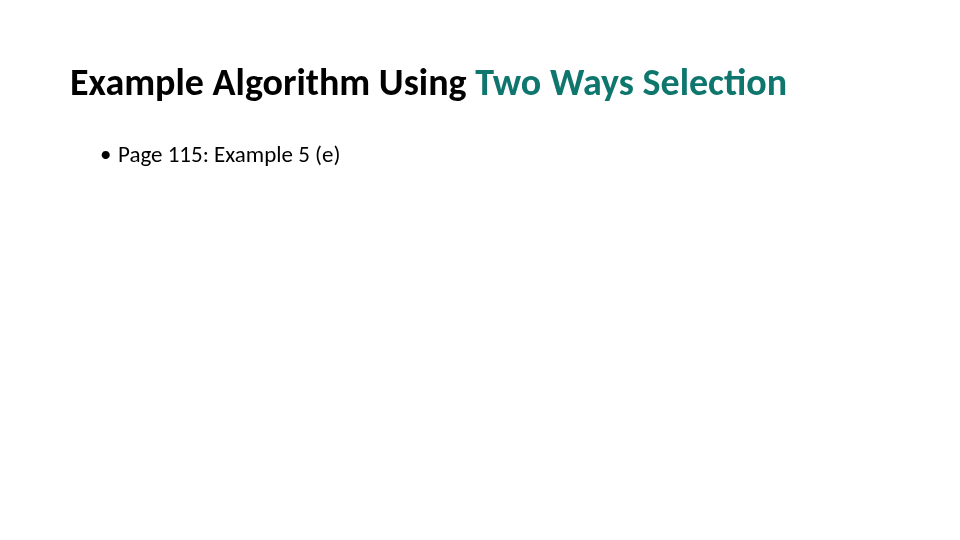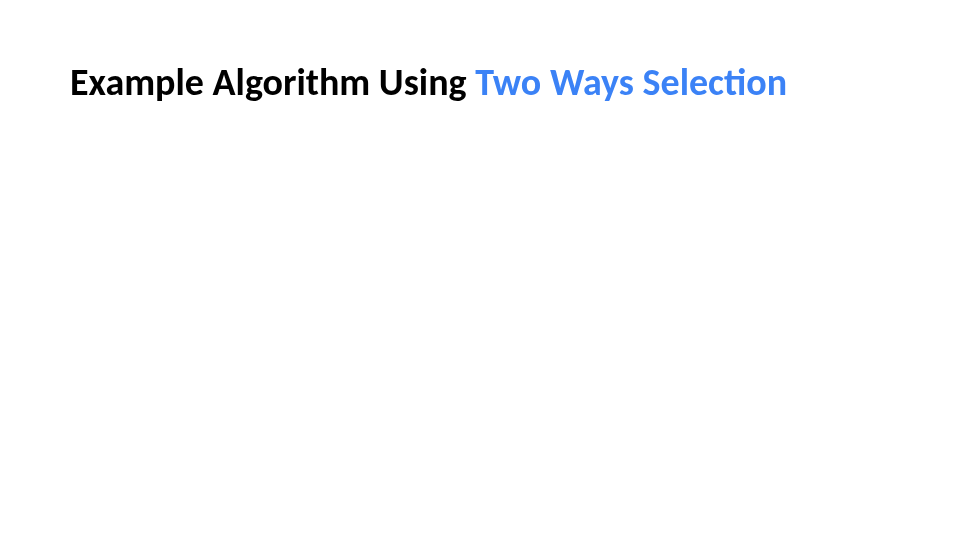--- a/index.html
+++ b/index.html
@@ -20,21 +20,21 @@
       padding: 60px 70px;
     }
     .title {
       font-size: 38px;
       font-weight: 700;
       color: #000000;
       line-height: 1.2;
       margin-bottom: 32px;
     }
     .title .highlight {
-      color: #3b82f6;
+      color: #0f766e;
     }
     .bullet-list {
       padding-left: 30px;
     }
     .bullet-item {
       font-size: 23px;
       color: #000000;
       position: relative;
       padding-left: 18px;
       line-height: 1.4;
@@ -46,13 +46,18 @@
       top: 0;
     }
   </style>
 </head>
 <body>
 
 <div class="slide">
   <h1 class="title">
     <span>Example Algorithm Using </span><span class="highlight">Two Ways Selection</span>
   </h1>
+  <div class="bullet-list">
+    <div class="bullet-item">
+      <span>Page 115: Example 5 (e)</span>
+    </div>
+  </div>
 </div>
 
 </body></html>

